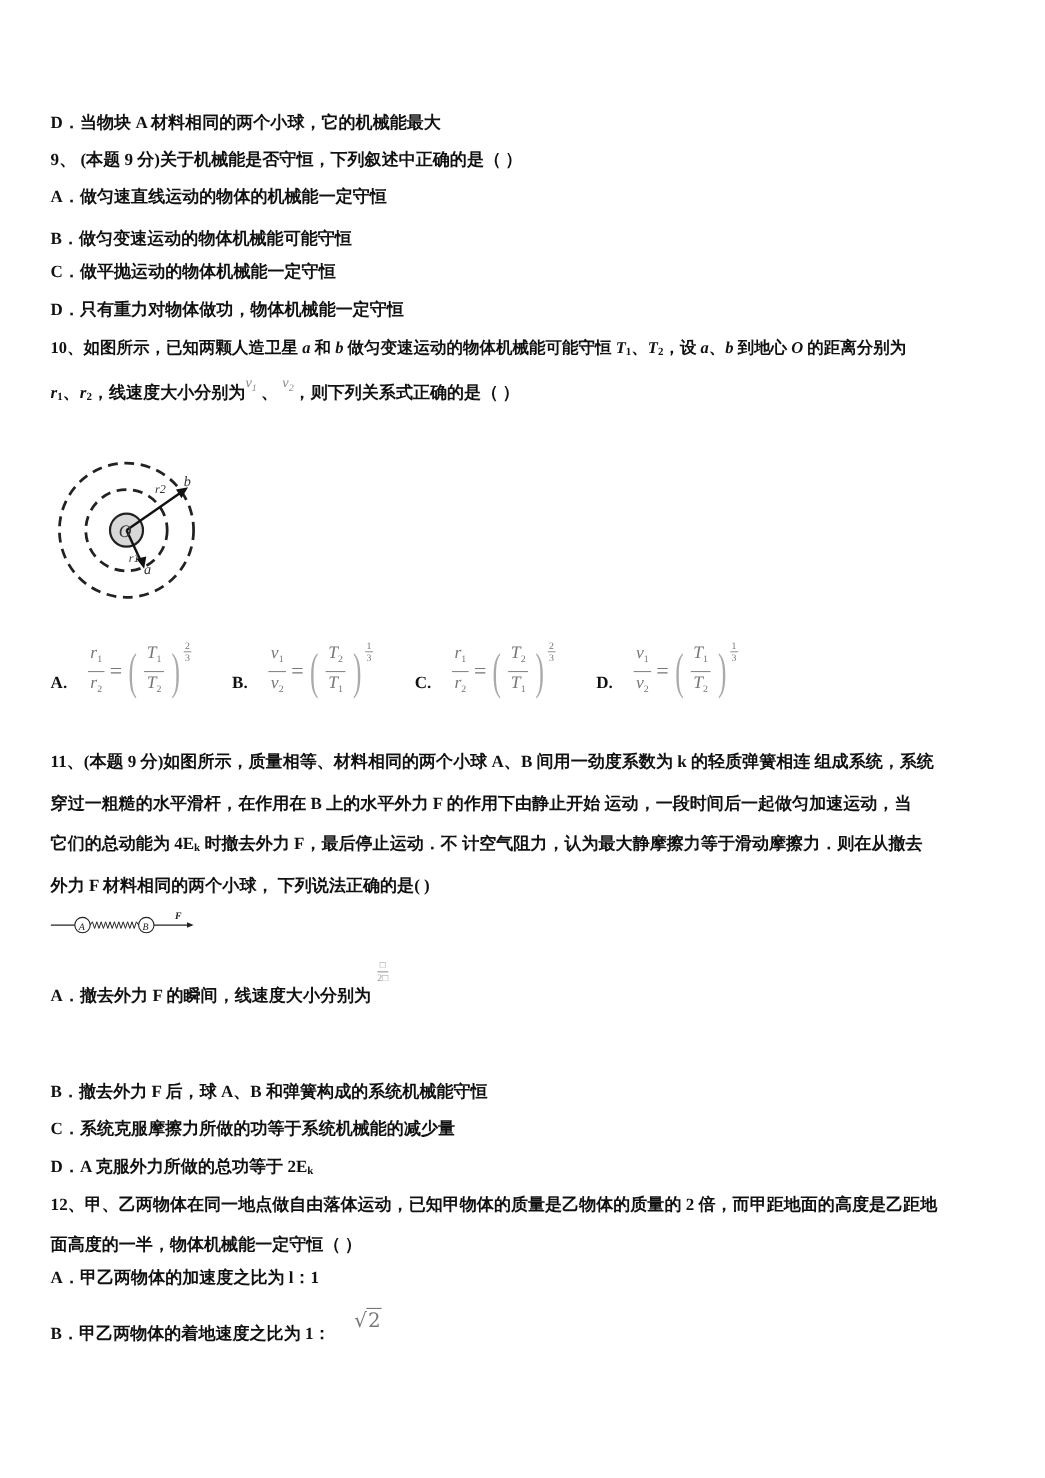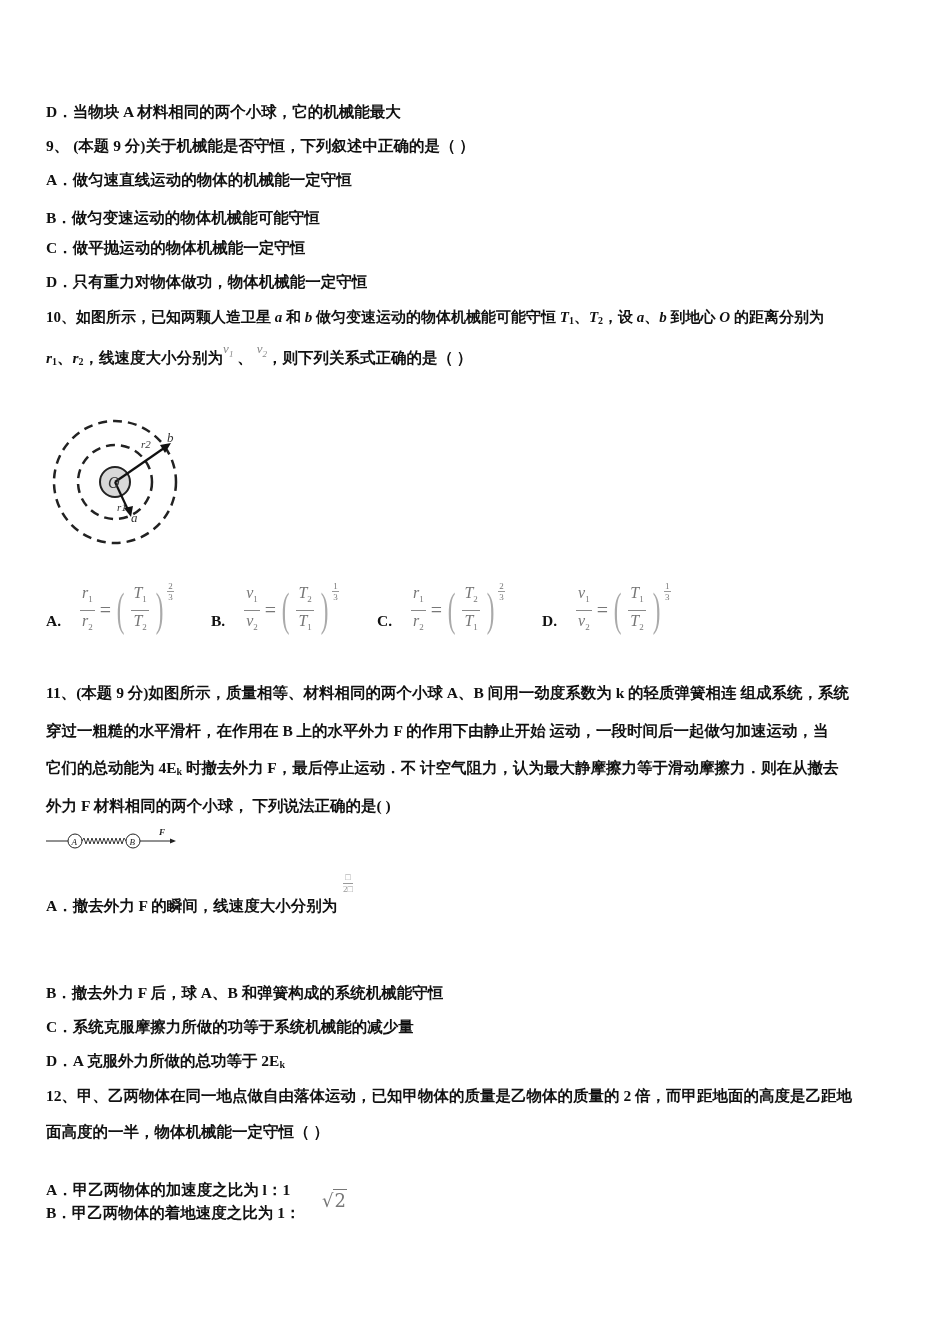--- a/index.html
+++ b/index.html
@@ -168,15 +168,15 @@
 <div class="tiny-frac">
     <span class="t">□</span>
     <span class="b">2□</span>
   </div>
 <div class="line" style="top:983px"><span>B．</span><span>撤去外力 F 后，球 A、B 和弹簧构成的系统机械能守恒</span></div>
 <div class="line" style="top:1017px"><span>C．</span><span>系统克服摩擦力所做的功等于系统机械能的减少量</span></div>
 <div class="line" style="top:1051px"><span>D．</span><span>A 克服外力所做的总功等于 2E</span><sub class="s">k</sub></div>
 
 <div class="line" style="top:1086px">12、甲、乙两物体在同一地点做自由落体运动，已知甲物体的质量是乙物体的质量的 2 倍，而甲距地面的高度是乙距地</div>
 <div class="line" style="top:1122px">面高度的一半，物体机械能一定守恒（        ）</div>
-<div class="line" style="top:1180px"><span>A．</span><span>甲乙两物体的加速度之比为 l：1</span></div>
+<div class="line" style="top:1152px"><span>A．</span><span>甲乙两物体的加速度之比为 l：1</span></div>
 <div class="line" style="top:1203px"><span>B．</span><span>甲乙两物体的着地速度之比为 1：</span></div>
 <div class="sqrt">√<span class="rad">2</span></div>
 
 </body></html>

